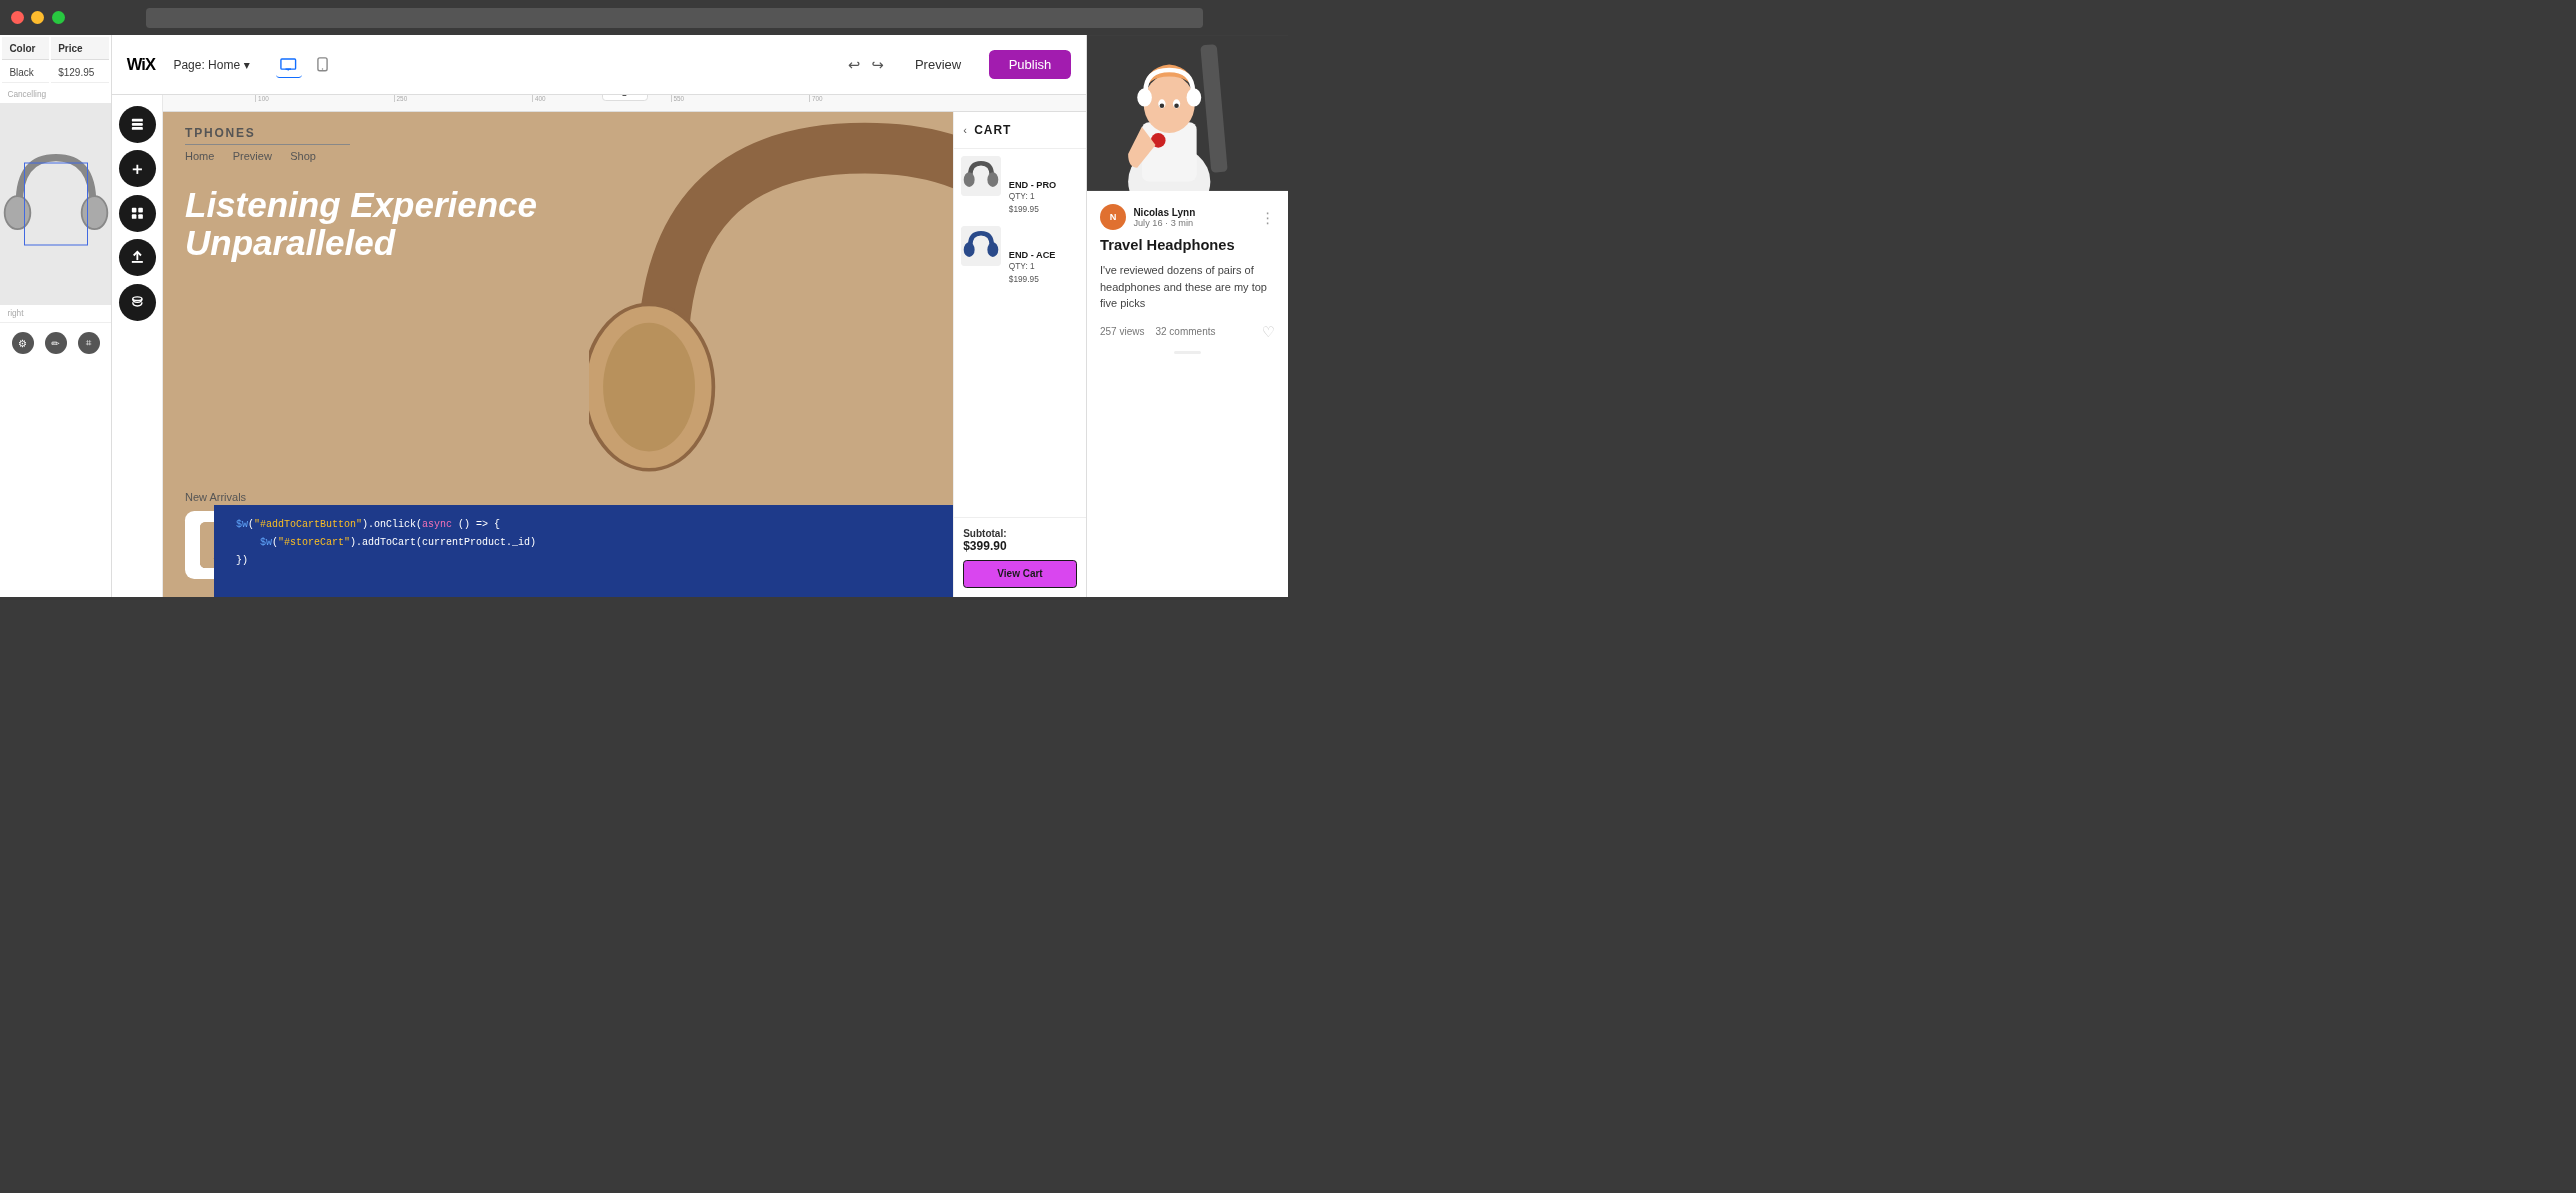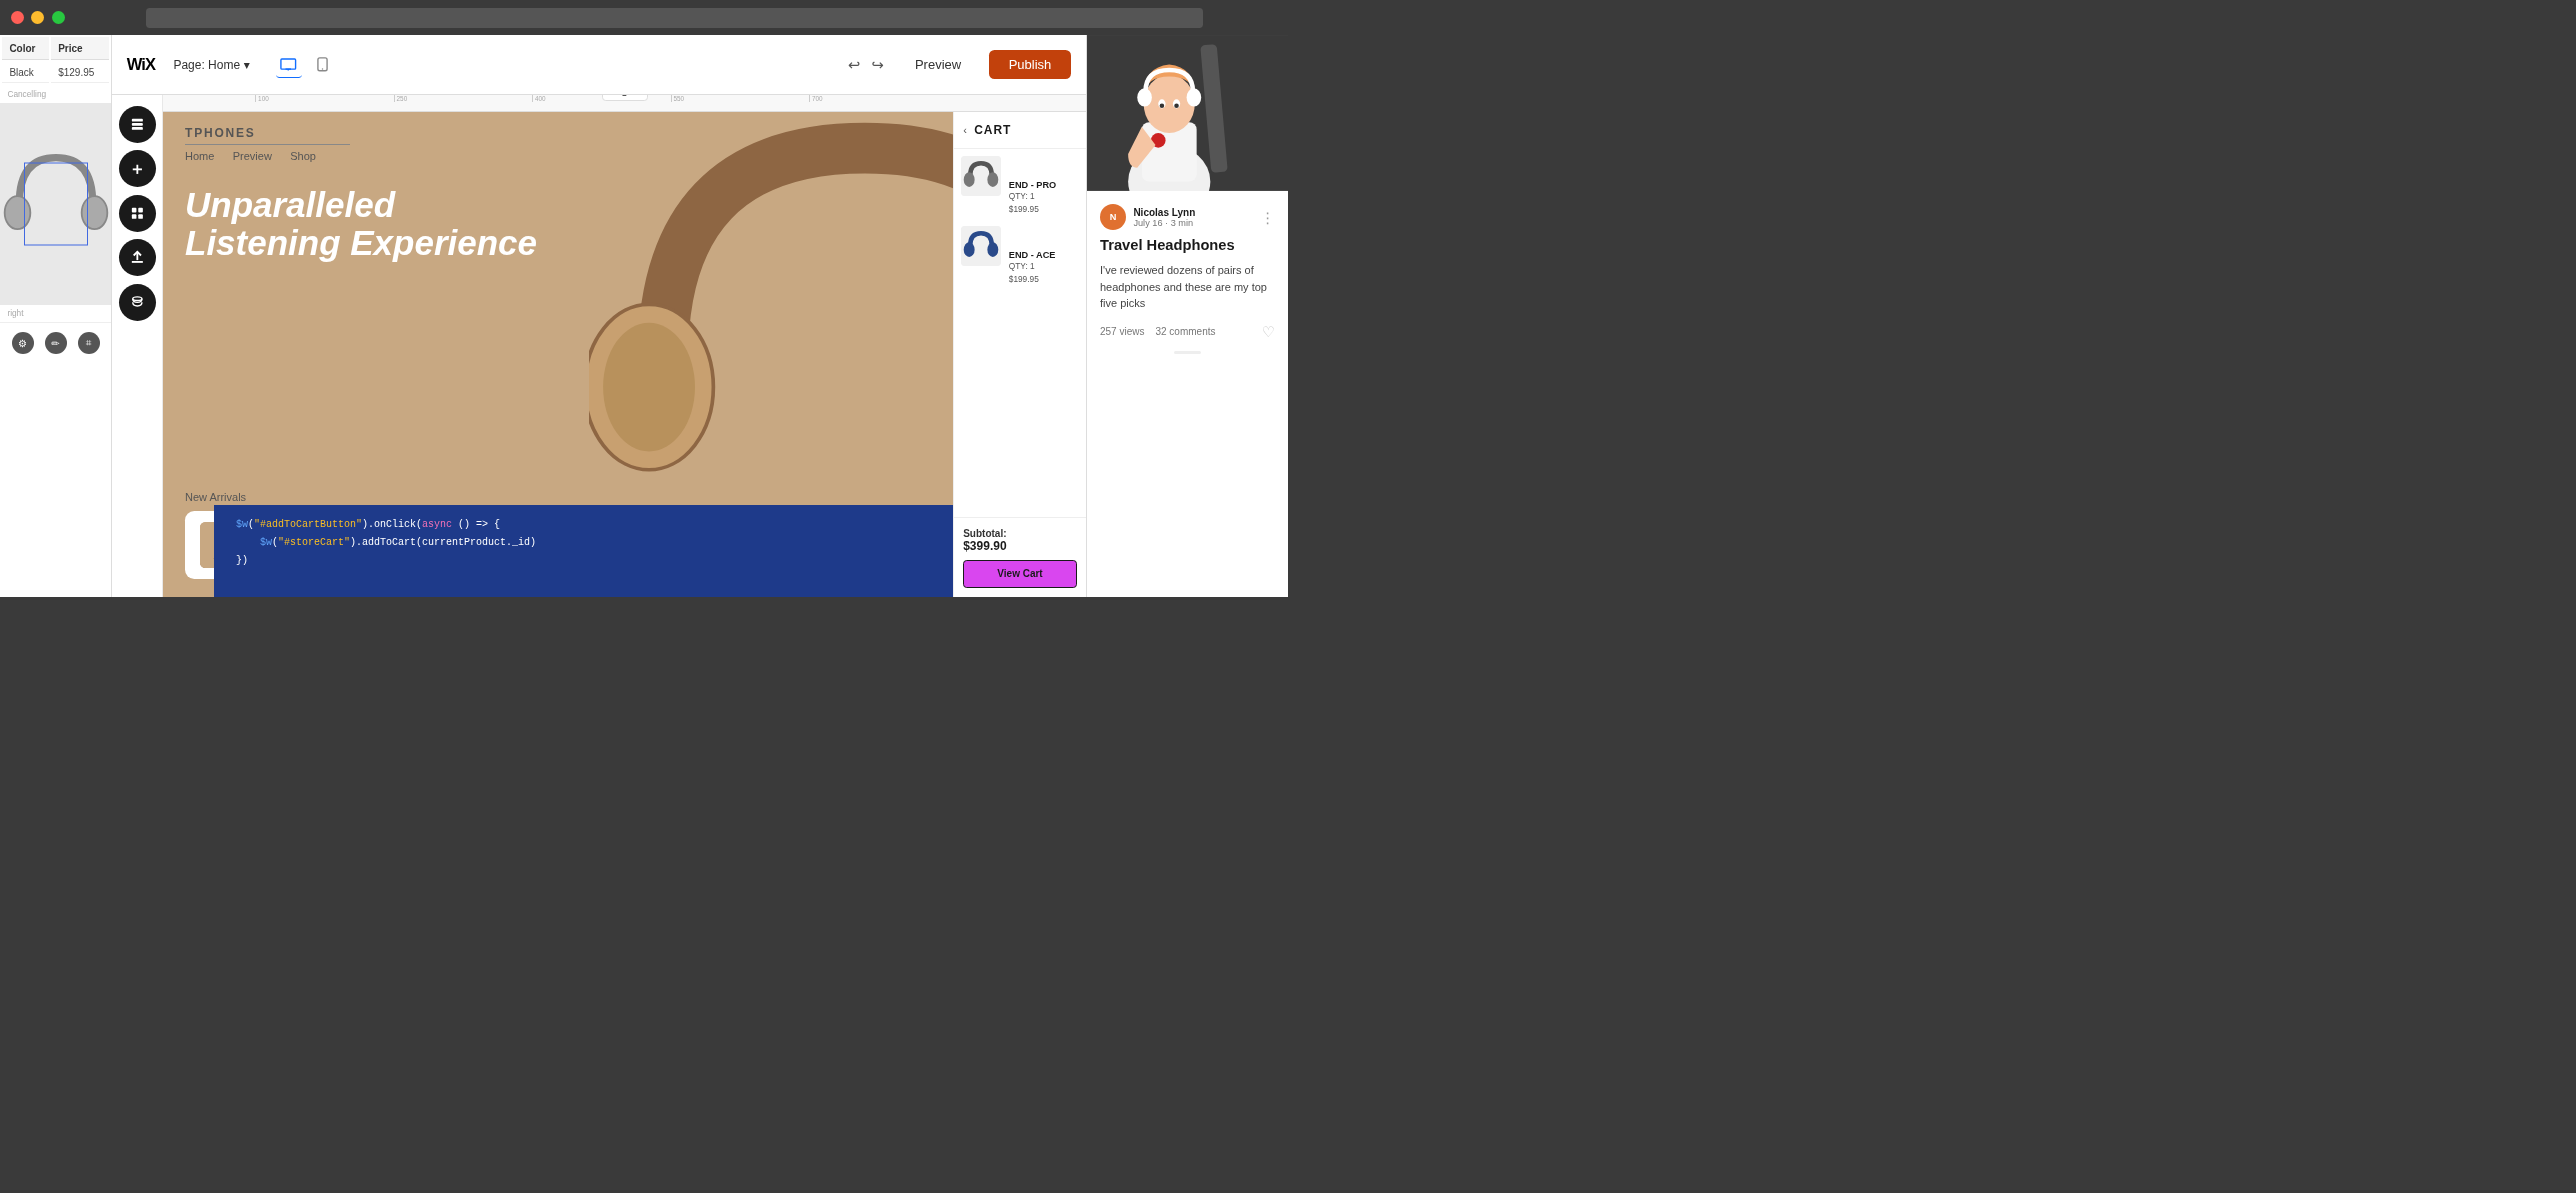--- a/index.html
+++ b/index.html
@@ -175,21 +175,21 @@
       padding: 7.4px 16.5px;
       border: none;
       background: transparent;
       font-size: 13px;
       color: #333;
       cursor: pointer;
       border-radius: 3.7px;
     }
     .publish-btn {
       padding: 7.4px 20px;
-      background: #c2410c;
+      background: #a21caf;
       color: #fff;
       border: none;
       border-radius: 5.5px;
       font-size: 13px;
       font-weight: 500;
       cursor: pointer;
     }
 
     
     .canvas-area {
@@ -787,22 +787,22 @@
             <div class="site-nav-divider"></div>
             <div class="site-nav-links">
               <span class="site-nav-link">Home</span>
               <span class="site-nav-link">Preview</span>
               <span class="site-nav-link">Shop</span>
             </div>
           </div>
 
           <div class="hero-text">
             <div class="hero-title">
+              <div>Listening Experience</div>
               <div>Unparalleled</div>
-              <div>Listening Experience</div>
             </div>
           </div>
 
           <div class="new-arrivals">
             <div class="new-arrivals-label">New Arrivals</div>
             <div class="music-player">
               <div class="album-art">
                 <div class="album-art-img">
 
                   <svg width="46" height="46" viewBox="0 0 50 50">

